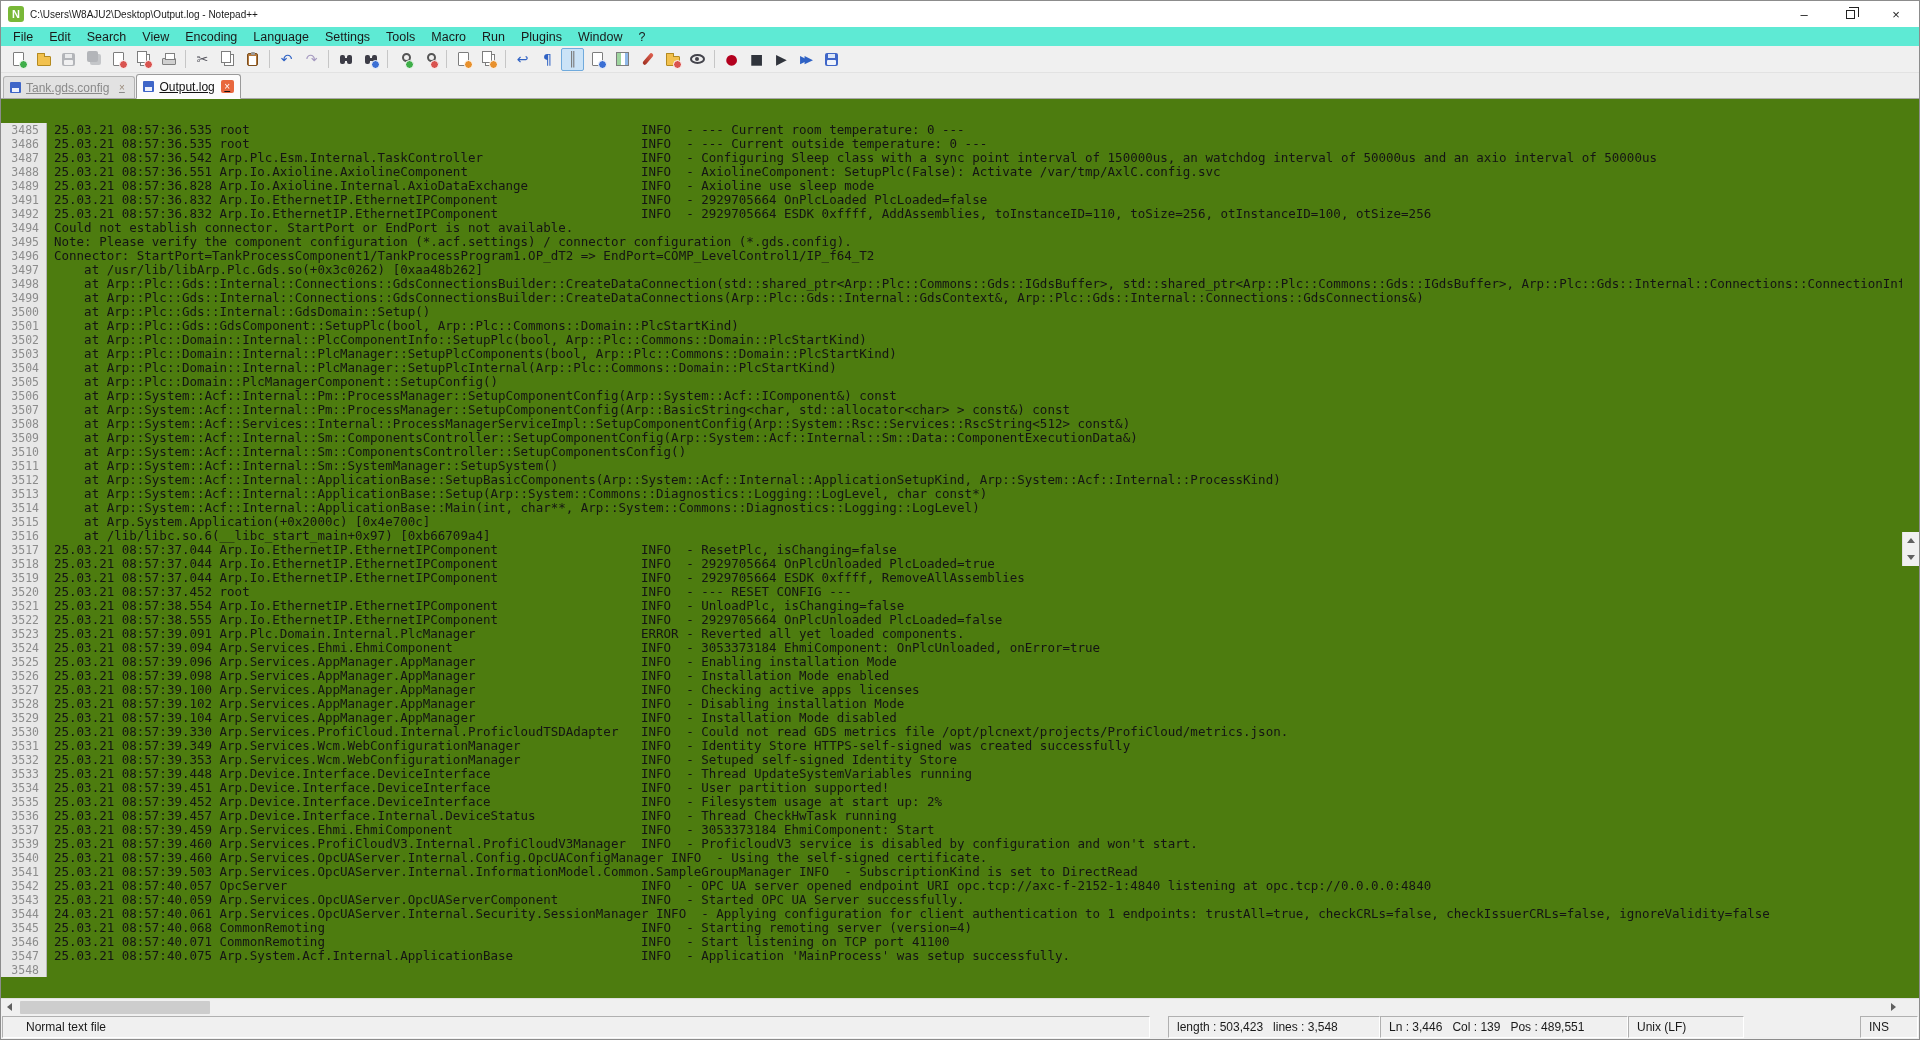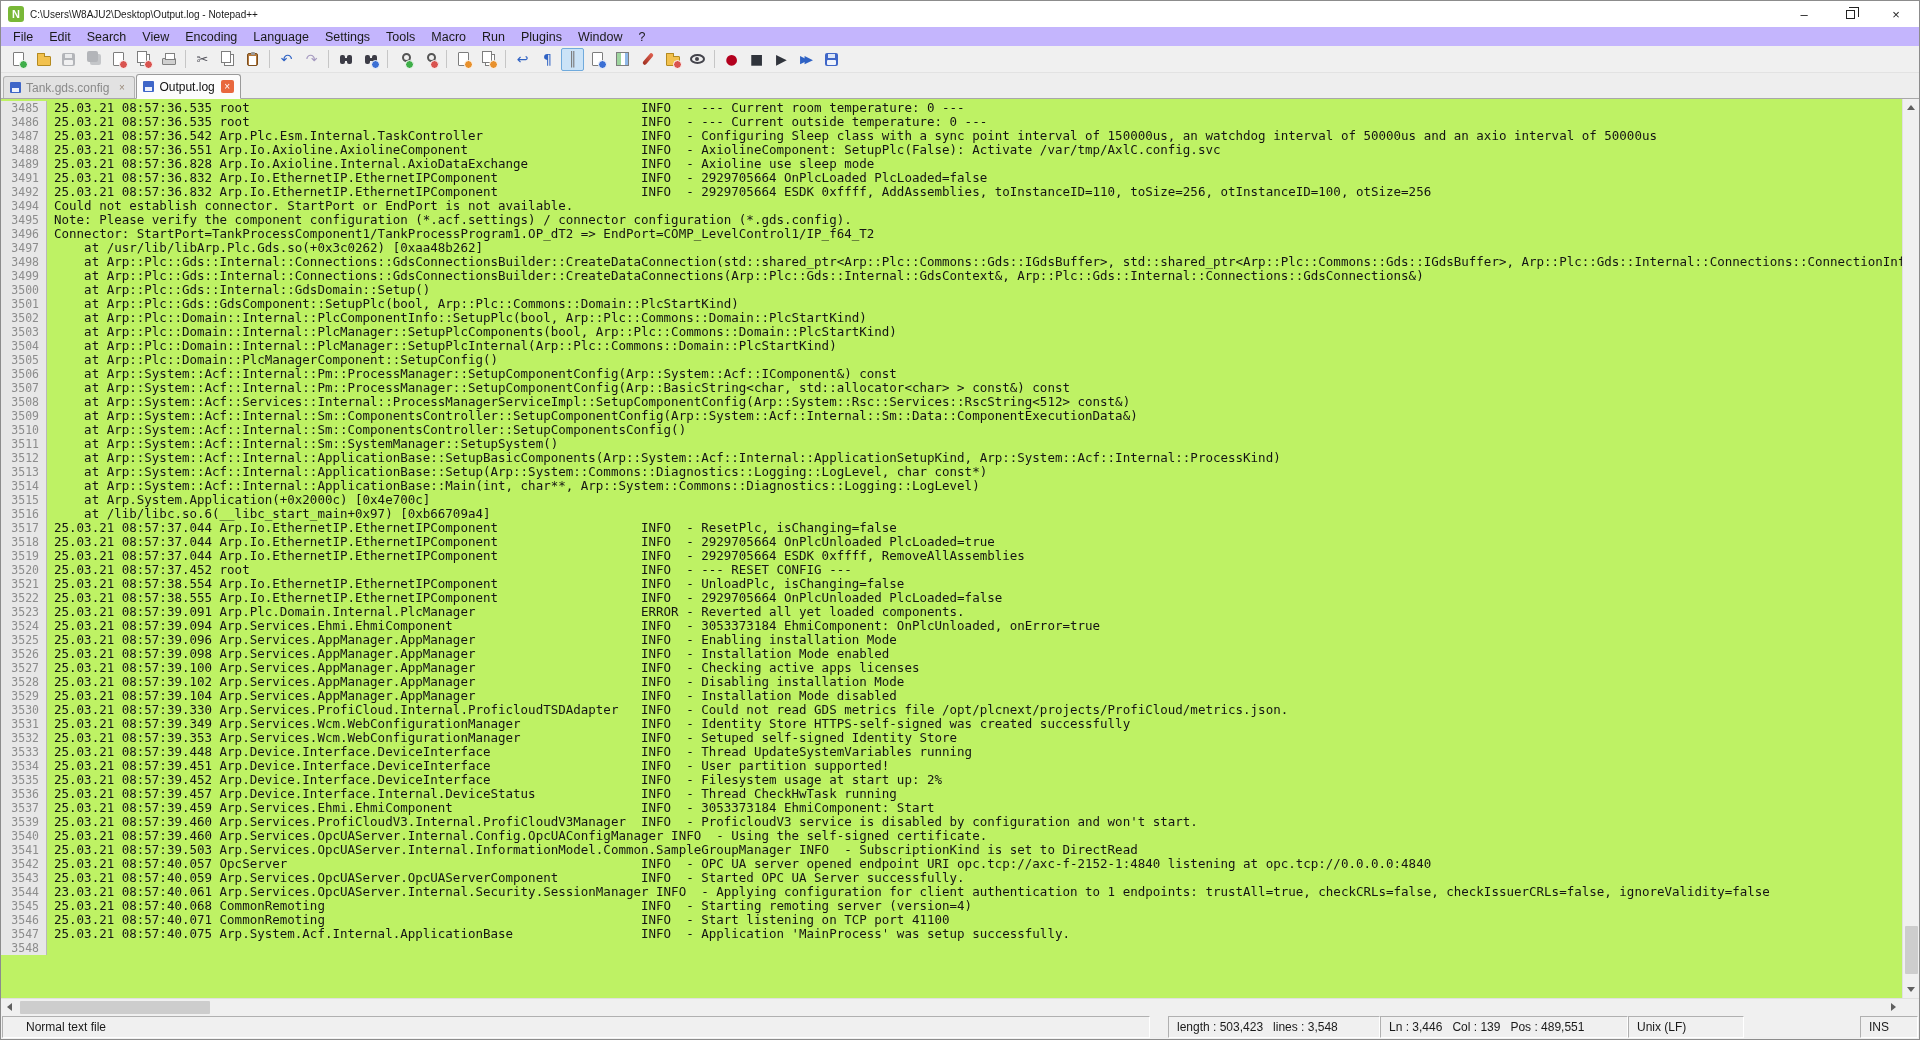--- a/index.html
+++ b/index.html
@@ -9,21 +9,21 @@
   
   .titlebar{height:26px;background:#ffffff;display:flex;align-items:center;flex:0 0 auto;}
   .app-icon{width:16px;height:16px;margin:0 6px 0 7px;background:#79b837;border-radius:3px;
             color:#fff;font-size:11px;font-weight:bold;display:flex;align-items:center;justify-content:center;}
   .title-text{font-size:10px;color:#1a1a1a;white-space:pre;}
   .win-controls{margin-left:auto;display:flex;height:100%;}
   .win-btn{width:46px;height:100%;display:flex;align-items:center;justify-content:center;font-size:13px;color:#222;}
   .restore-glyph{width:9px;height:9px;border:1px solid #222;position:relative;}
   .restore-glyph::before{content:"";position:absolute;left:2px;top:-4px;width:9px;height:9px;border:1px solid #222;border-bottom:none;border-left:none;}
   
-  .menubar{height:19px;background:#c4b5fd;display:flex;align-items:center;padding-left:4px;flex:0 0 auto;}
+  .menubar{height:19px;background:#5eead4;display:flex;align-items:center;padding-left:4px;flex:0 0 auto;}
   .menu-item{font-size:12.5px;padding:0 8px;color:#1a1a1a;white-space:pre;}
   
   .toolbar{height:27px;background:#f0f0f0;display:flex;align-items:center;padding-left:5px;flex:0 0 auto;border-bottom:1px solid #e2e2e2;}
   .tbi{width:23px;height:23px;display:flex;align-items:center;justify-content:center;position:relative;border-radius:2px;margin:0 1px;}
   .tbi.pressed{background:#cbe3f7;border:1px solid #70aadc;}
   .tbi.disabled{opacity:.42;filter:grayscale(.9);}
   .tbsep{width:1px;height:18px;background:#c6c6c6;margin:0 4px;}
   .glyph{font-size:14px;line-height:1;font-family:"DejaVu Sans",sans-serif;}
   .glyph.dbl{letter-spacing:-4px;font-size:11px;padding-right:4px;}
   .tbi.b-green::after,.tbi.b-red::after,.tbi.b-orange::after,.tbi.b-blue::after{
@@ -50,30 +50,30 @@
   .sh-binoc::after{content:"";position:absolute;left:3px;top:3px;width:6px;height:3px;background:#3c3c46;}
   .sh-zoom{width:9px;height:9px;border:2px solid #555;border-radius:50%;margin:-3px -3px 0 0;}
   .sh-zoom::after{content:"";position:absolute;width:6px;height:2px;background:#555;transform:rotate(45deg);right:-5px;bottom:-3px;}
   .sh-map{width:13px;height:14px;border:1px solid #7d7d7d;background:linear-gradient(90deg,#9ed49e 0 4px,#ffffff 4px 8px,#8fb8e8 8px);}
   .sh-eye{width:15px;height:10px;border:2px solid #44444c;border-radius:50%;}
   .sh-eye::after{content:"";position:absolute;left:3px;top:1px;width:4px;height:4px;background:#44444c;border-radius:50%;}
   .sh-pen{width:4px;height:14px;background:linear-gradient(#e06050,#a03020);border-radius:2px;transform:rotate(40deg);}
   
   .tabbar{height:26px;background:#eeeeee;display:flex;align-items:flex-end;padding-left:2px;flex:0 0 auto;border-bottom:1px solid #a8a8a8;}
   .tab{height:22px;display:flex;align-items:center;padding:0 6px;margin-right:1px;font-size:12px;
-       background:#e2e2e2;border:1px solid #b2b2b2;border-bottom:none;border-radius:3px 3px 0 0;color:#8a8a8a;}
+       background:#e2e2e2;border:1px solid #b2b2b2;border-bottom:none;border-radius:3px 3px 0 0;color:#8a8a8a;text-decoration:underline;}
   .tab.active{height:25px;background:#fcfcfc;border-color:#9a9a9a;color:#111;margin-bottom:-1px;border-bottom:1px solid #fcfcfc;}
   .tab-floppy{width:11px;height:11px;background:#3f66c8;border-radius:1px;position:relative;margin-right:5px;flex:0 0 auto;}
   .tab-floppy::after{content:"";position:absolute;bottom:1px;left:2px;width:7px;height:4px;background:#eef2fc;}
   .tab-label{white-space:pre;}
   .tab-close{margin-left:6px;width:13px;height:13px;display:flex;align-items:center;justify-content:center;
              font-size:10px;color:#9a8a7a;border-radius:2px;}
   .tab.active .tab-close{background:#e8683e;color:#fff;}
   
-  .editor-wrap{flex:1 1 auto;display:flex;min-height:0;background:#bef264;}
+  .editor-wrap{flex:1 1 auto;display:flex;min-height:0;background:#4d7c0f;align-items:center;}
   .editor{flex:1 1 auto;display:flex;min-width:0;font-family:"DejaVu Sans Mono",monospace;font-size:12.5px;line-height:14px;overflow:hidden;}
   .rows{flex:1 1 auto;min-width:0;overflow:hidden;position:relative;padding-top:2px;}
   .row{display:flex;height:14px;}
   .ln{flex:0 0 46px;background:#e7e7e7;color:#8c8c8c;text-align:right;padding-right:7px;font-size:11.5px;border-right:1px solid #b8b8b8;}
   .tx{white-space:pre;padding-left:7px;color:#141414;}
   
   .vscroll{flex:0 0 17px;background:#f0f0f0;display:flex;flex-direction:column;position:relative;border-left:1px solid #e0e0e0;}
   .sb-arrow{flex:0 0 17px;display:flex;align-items:center;justify-content:center;}
   .tri-up{width:0;height:0;border-left:4px solid transparent;border-right:4px solid transparent;border-bottom:5px solid #606060;}
   .tri-down{width:0;height:0;border-left:4px solid transparent;border-right:4px solid transparent;border-top:5px solid #606060;}
@@ -466,21 +466,21 @@
           <div class="row">
             <span class="ln">3542</span>
             <span class="tx">25.03.21 08:57:40.057 OpcServer                                               INFO  - OPC UA server opened endpoint URI opc.tcp://axc-f-2152-1:4840 listening at opc.tcp://0.0.0.0:4840</span>
           </div>
           <div class="row">
             <span class="ln">3543</span>
             <span class="tx">25.03.21 08:57:40.059 Arp.Services.OpcUAServer.OpcUAServerComponent           INFO  - Started OPC UA Server successfully.</span>
           </div>
           <div class="row">
             <span class="ln">3544</span>
-            <span class="tx">23.03.21 08:57:40.061 Arp.Services.OpcUAServer.Internal.Security.SessionManager INFO  - Applying configuration for client authentication to 1 endpoints: trustAll=true, checkCRLs=false, checkIssuerCRLs=false, ignoreValidity=false</span>
+            <span class="tx">24.03.21 08:57:40.061 Arp.Services.OpcUAServer.Internal.Security.SessionManager INFO  - Applying configuration for client authentication to 1 endpoints: trustAll=true, checkCRLs=false, checkIssuerCRLs=false, ignoreValidity=false</span>
           </div>
           <div class="row">
             <span class="ln">3545</span>
             <span class="tx">25.03.21 08:57:40.068 CommonRemoting                                          INFO  - Starting remoting server (version=4)</span>
           </div>
           <div class="row">
             <span class="ln">3546</span>
             <span class="tx">25.03.21 08:57:40.071 CommonRemoting                                          INFO  - Start listening on TCP port 41100</span>
           </div>
           <div class="row">

